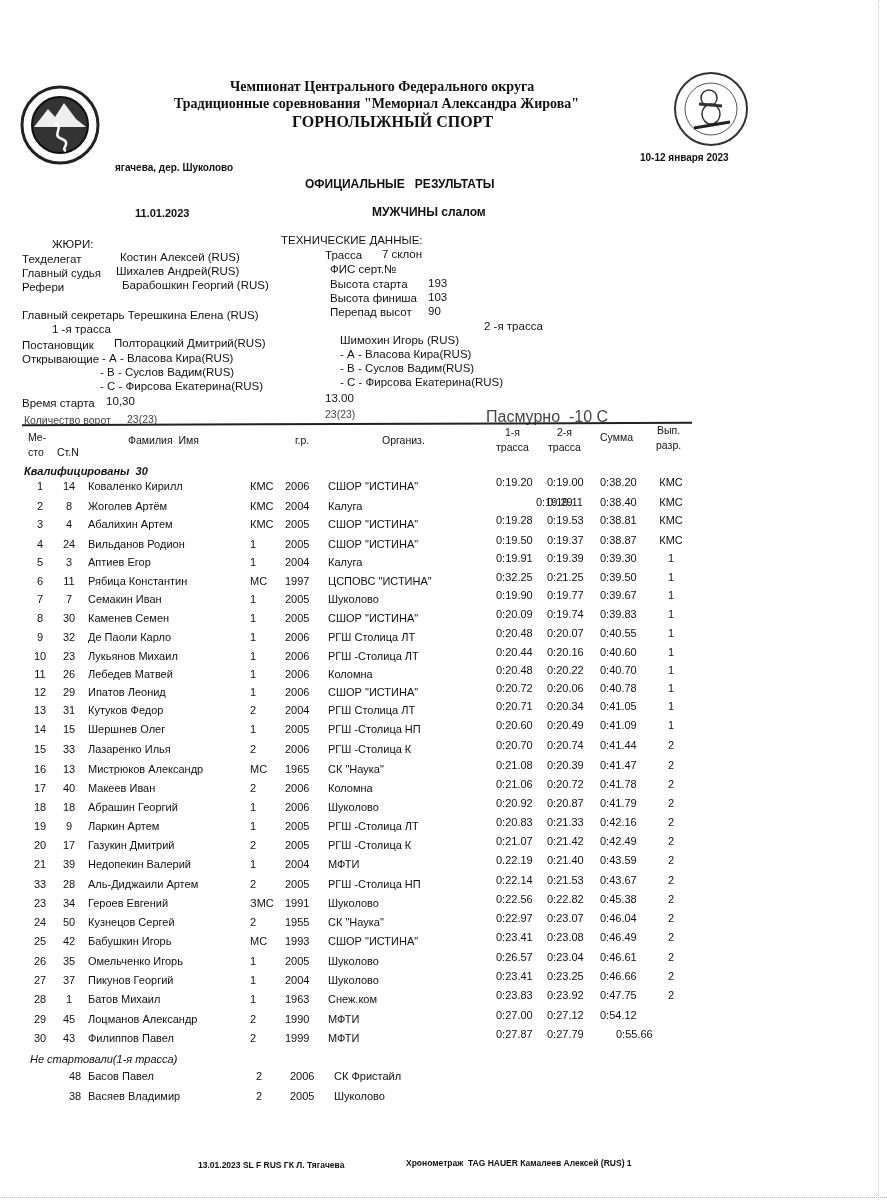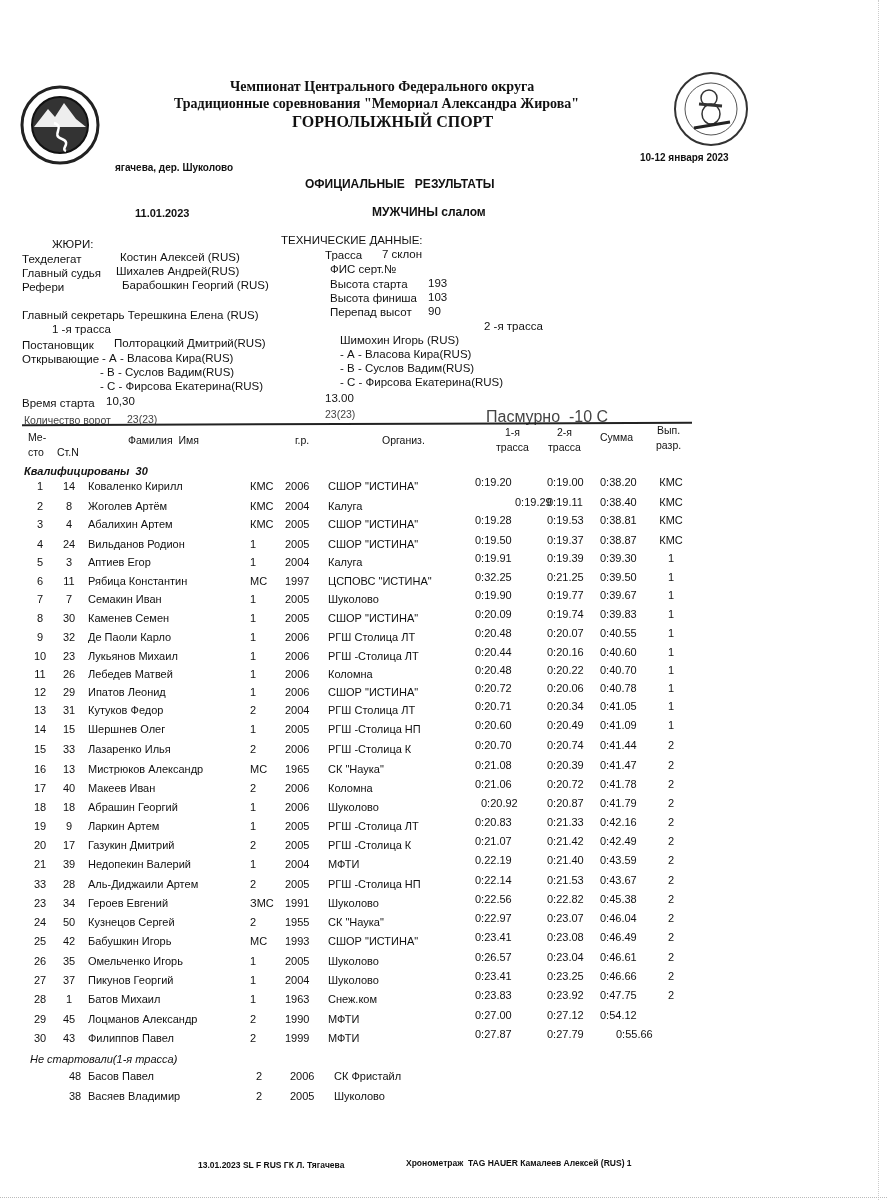--- a/index.html
+++ b/index.html
@@ -16,21 +16,21 @@
   .bottom-edge { position: absolute; left: 0; bottom: 0; width: 887px; height: 2px; border-top: 1px dotted #bbb; }
   .rule { position: absolute; left: 22px; width: 670px; height: 2px; background: #222; transform: rotate(-0.2deg); }
   .row { position: absolute; left: 0; width: 887px; height: 18px; font-size: 11px; }
   .row span { position: absolute; white-space: nowrap; }
   .c-place { left: 30px; width: 20px; text-align: center; }
   .c-bib { left: 58px; width: 22px; text-align: center; }
   .c-name { left: 88px; }
   .c-cat { left: 250px; }
   .c-yr { left: 285px; }
   .c-club { left: 328px; }
-  .c-r1 { left: 475px; }
+  .c-r1 { left: 496px; }
   .c-r2 { left: 547px; }
   .c-sum { left: 600px; }
   .c-rank { left: 656px; width: 30px; text-align: center; }
 </style>
 </head>
 <body>
 
 <div class="right-edge"></div>
 <div class="bottom-edge"></div>
 
@@ -334,21 +334,21 @@
       <span class="c-sum" style="top: -4px;">0:41.78</span>
       <span class="c-rank" style="top: -4px;">2</span>
     </div>
     <div class="row" style="top: 801px;">
       <span class="c-place">18</span>
       <span class="c-bib">18</span>
       <span class="c-name">Абрашин Георгий</span>
       <span class="c-cat">1</span>
       <span class="c-yr">2006</span>
       <span class="c-club">Шуколово</span>
-      <span class="c-r1" style="top: -4px; margin-left: 6px;">0:20.92</span>
+      <span class="c-r1" style="top: -4px;">0:20.92</span>
       <span class="c-r2" style="top: -4px;">0:20.87</span>
       <span class="c-sum" style="top: -4px;">0:41.79</span>
       <span class="c-rank" style="top: -4px;">2</span>
     </div>
     <div class="row" style="top: 820px;">
       <span class="c-place">19</span>
       <span class="c-bib">9</span>
       <span class="c-name">Ларкин Артем</span>
       <span class="c-cat">1</span>
       <span class="c-yr">2005</span>

